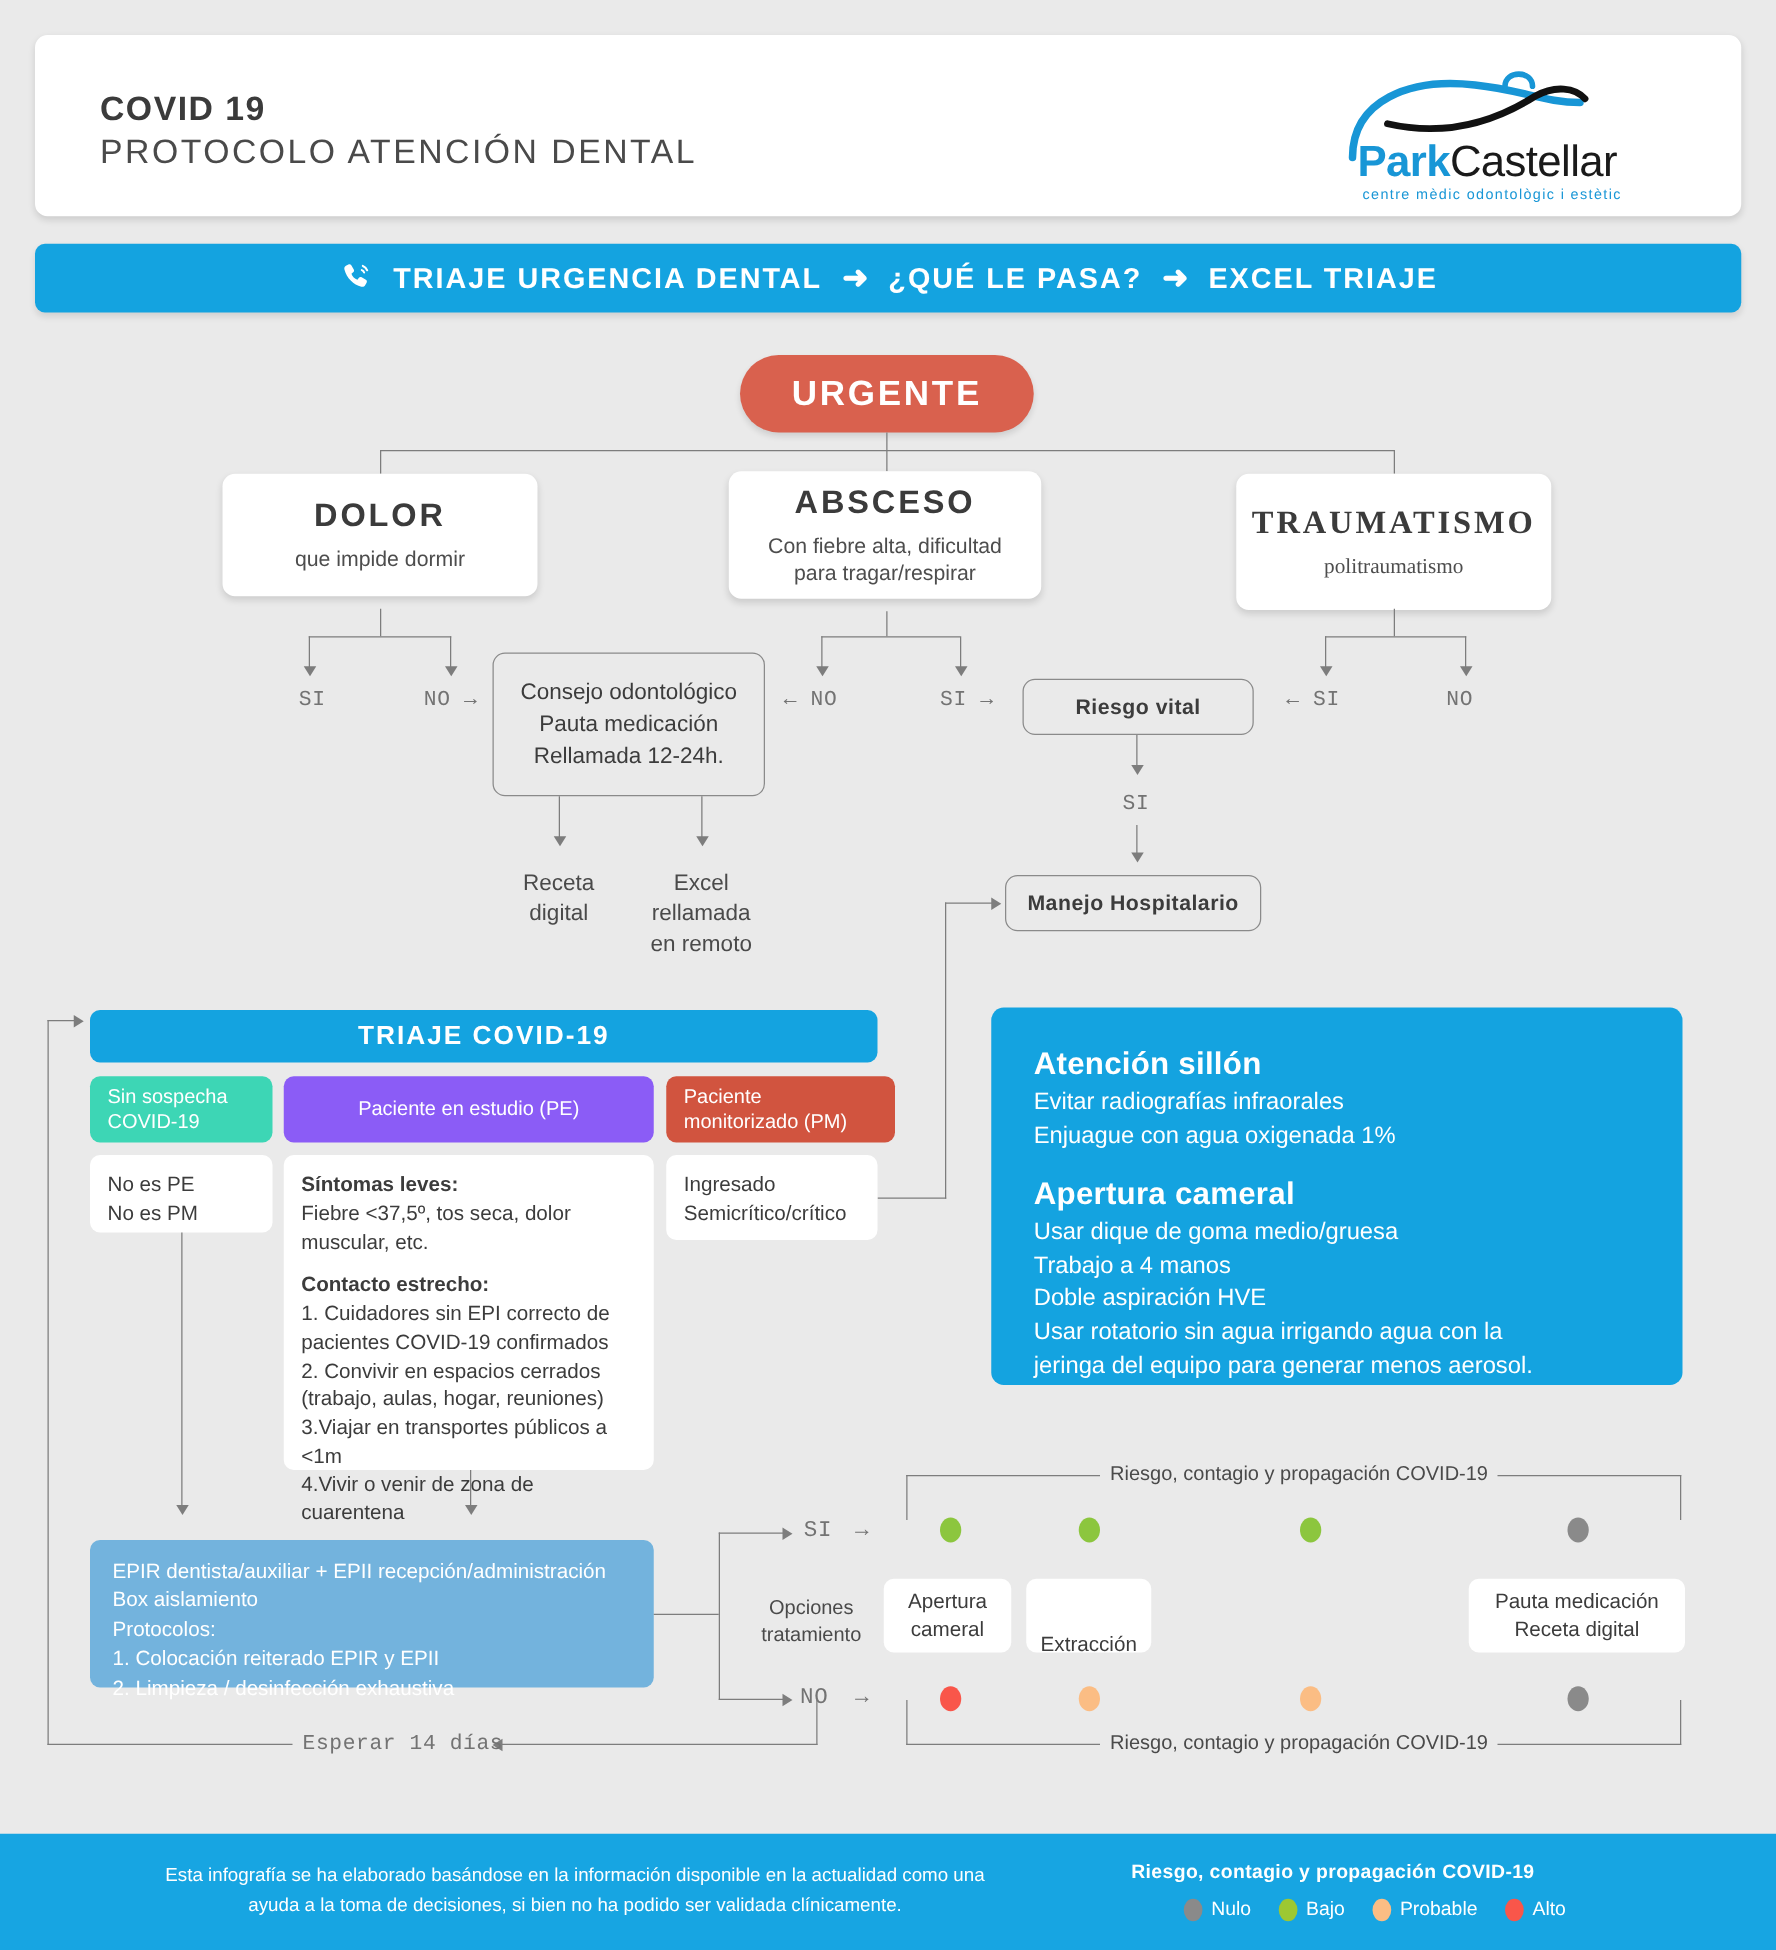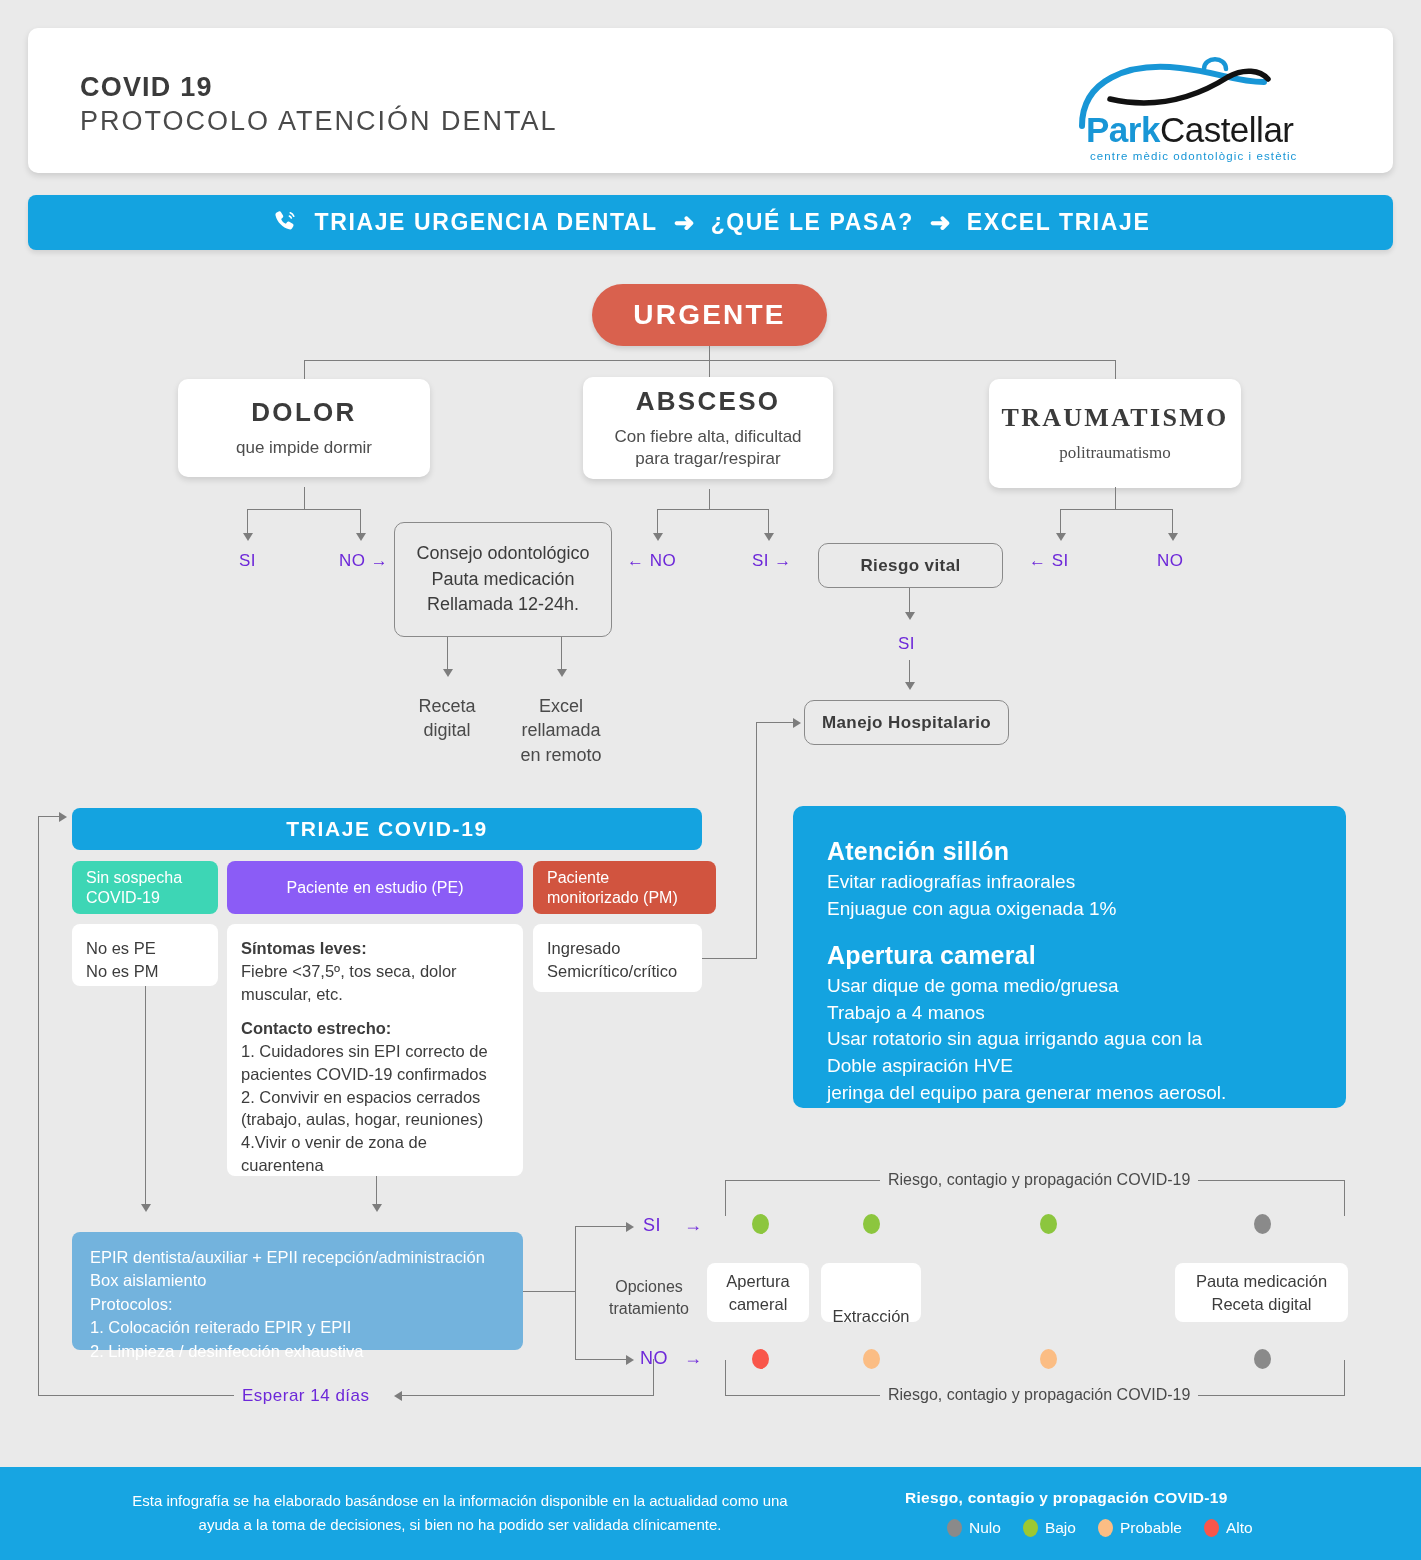--- a/index.html
+++ b/index.html
@@ -76,22 +76,23 @@
     position: absolute; border: 1.4px solid #8a8a8a; border-radius: 10px;
     background: transparent; display: flex; align-items: center; justify-content: center;
     text-align: center; color: #3c3c3c;
   }
   #box-consejo { left: 394px; top: 522px; width: 218px; height: 115px; font-size: 18px; line-height: 1.42; }
   #box-riesgo  { left: 818px; top: 543px; width: 185px; height: 45px; font-size: 17px; font-weight: bold; letter-spacing: .4px;}
   #box-hosp    { left: 804px; top: 700px; width: 205px; height: 45px; font-size: 17px; font-weight: bold; letter-spacing: .4px;}
 
   
   .flab {
-    position: absolute; font-size: 17px; color: #6d28d9; letter-spacing: .5px;
+    position: absolute; font-size: 17px; color: #737373; letter-spacing: .5px;
     white-space: nowrap;
+    font-family: Liberation Mono, monospace;
   }
   .ftxt {
     position: absolute; font-size: 18px; color: #4a4a4a; text-align: center;
     line-height: 1.35; white-space: pre-line;
   }
 
   
   .ln { position: absolute; background: #7d7d7d; }
   .lnh { height: 1.4px; }
   .lnv { width: 1.4px; }
@@ -318,20 +319,21 @@
 No es PM</div>
   </div>
 
   <div class="wbox" id="w-pe">
     <div class="wb-strong">Síntomas leves:</div>
     <div>Fiebre &lt;37,5º, tos seca, dolor muscular, etc.</div>
     <div class="wb-gap"></div>
     <div class="wb-strong">Contacto estrecho:</div>
     <div>1. Cuidadores sin EPI correcto de pacientes COVID-19 confirmados</div>
     <div>2. Convivir en espacios cerrados (trabajo, aulas, hogar, reuniones)</div>
+    <div>3.Viajar en transportes públicos a &lt;1m</div>
     <div>4.Vivir o venir de zona de cuarentena</div>
   </div>
 
   <div class="wbox" id="w-pm">
     <div style="white-space:pre-line;">Ingresado
 Semicrítico/crítico</div>
   </div>
 
   <div class="ln lnv" style="left:145px; top:986px; height:220px;"></div>
   <div class="arrowdn" style="left:141px; top:1204px;"></div>
@@ -347,22 +349,22 @@
   </div>
 
   <div id="box-aten">
     <div class="at-h">Atención sillón</div>
     <div>Evitar radiografías infraorales</div>
     <div>Enjuague con agua oxigenada 1%</div>
     <div class="at-gap"></div>
     <div class="at-h">Apertura cameral</div>
     <div>Usar dique de goma medio/gruesa</div>
     <div>Trabajo a 4 manos</div>
+    <div>Doble aspiración HVE</div>
     <div>Usar rotatorio sin agua irrigando agua con la</div>
-    <div>Doble aspiración HVE</div>
     <div>jeringa del equipo para generar menos aerosol.</div>
   </div>
 
   <div class="ln lnh" style="left:523px; top:1291px; width:52px;"></div>
   <div class="ln lnv" style="left:575px; top:1226px; height:134px;"></div>
   <div class="ln lnh" style="left:575px; top:1226px; width:53px;"></div>
   <div class="arrowrt" style="left:626px; top:1222px;"></div>
   <div class="ln lnh" style="left:575px; top:1359px; width:53px;"></div>
   <div class="arrowrt" style="left:626px; top:1355px;"></div>
 

